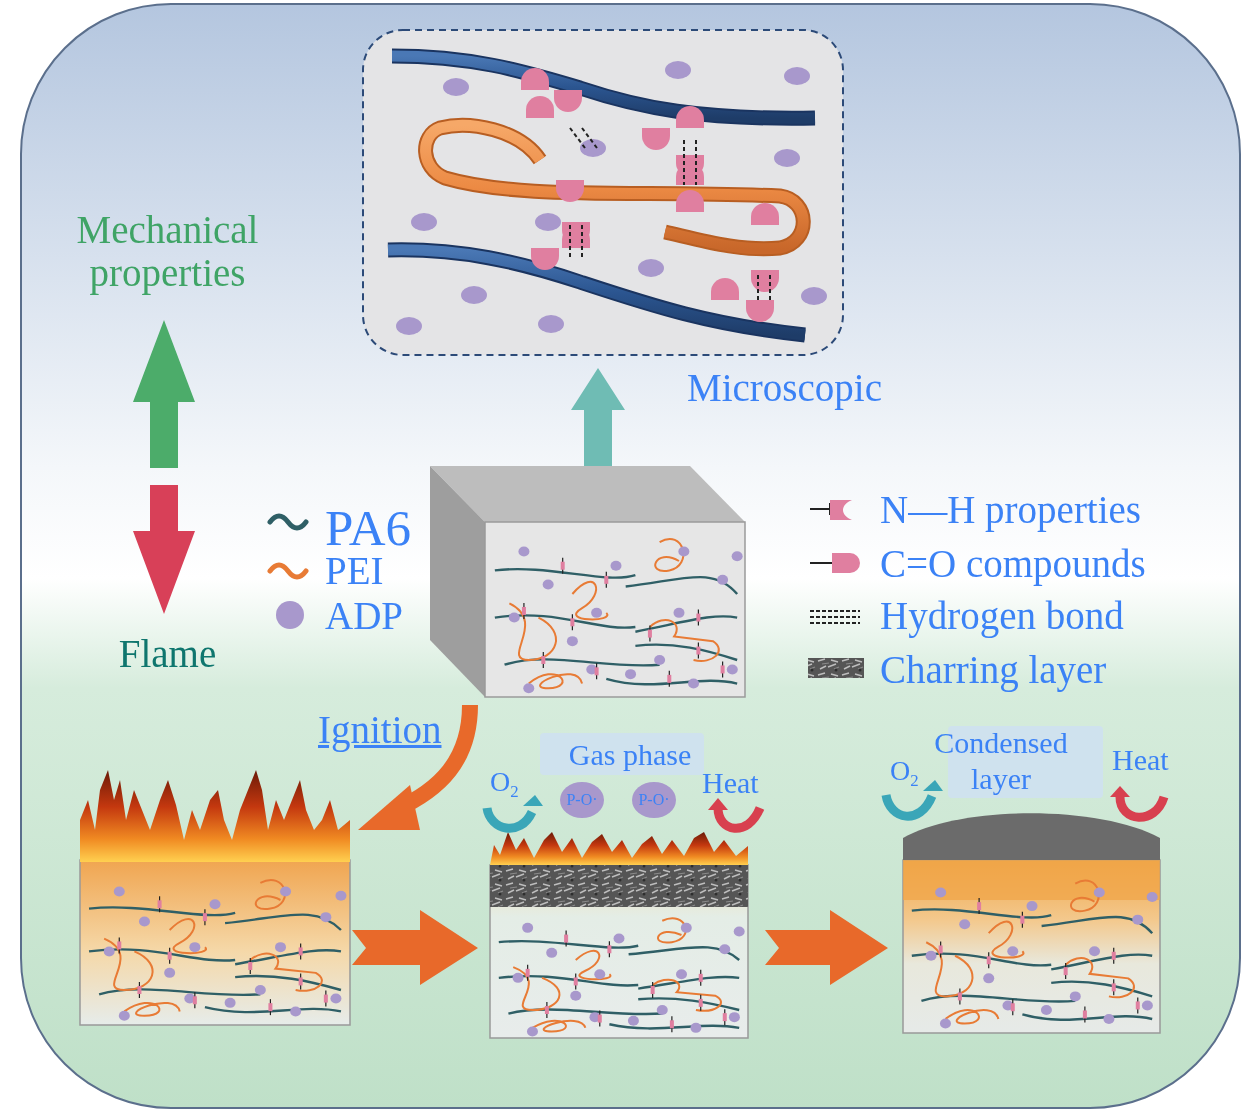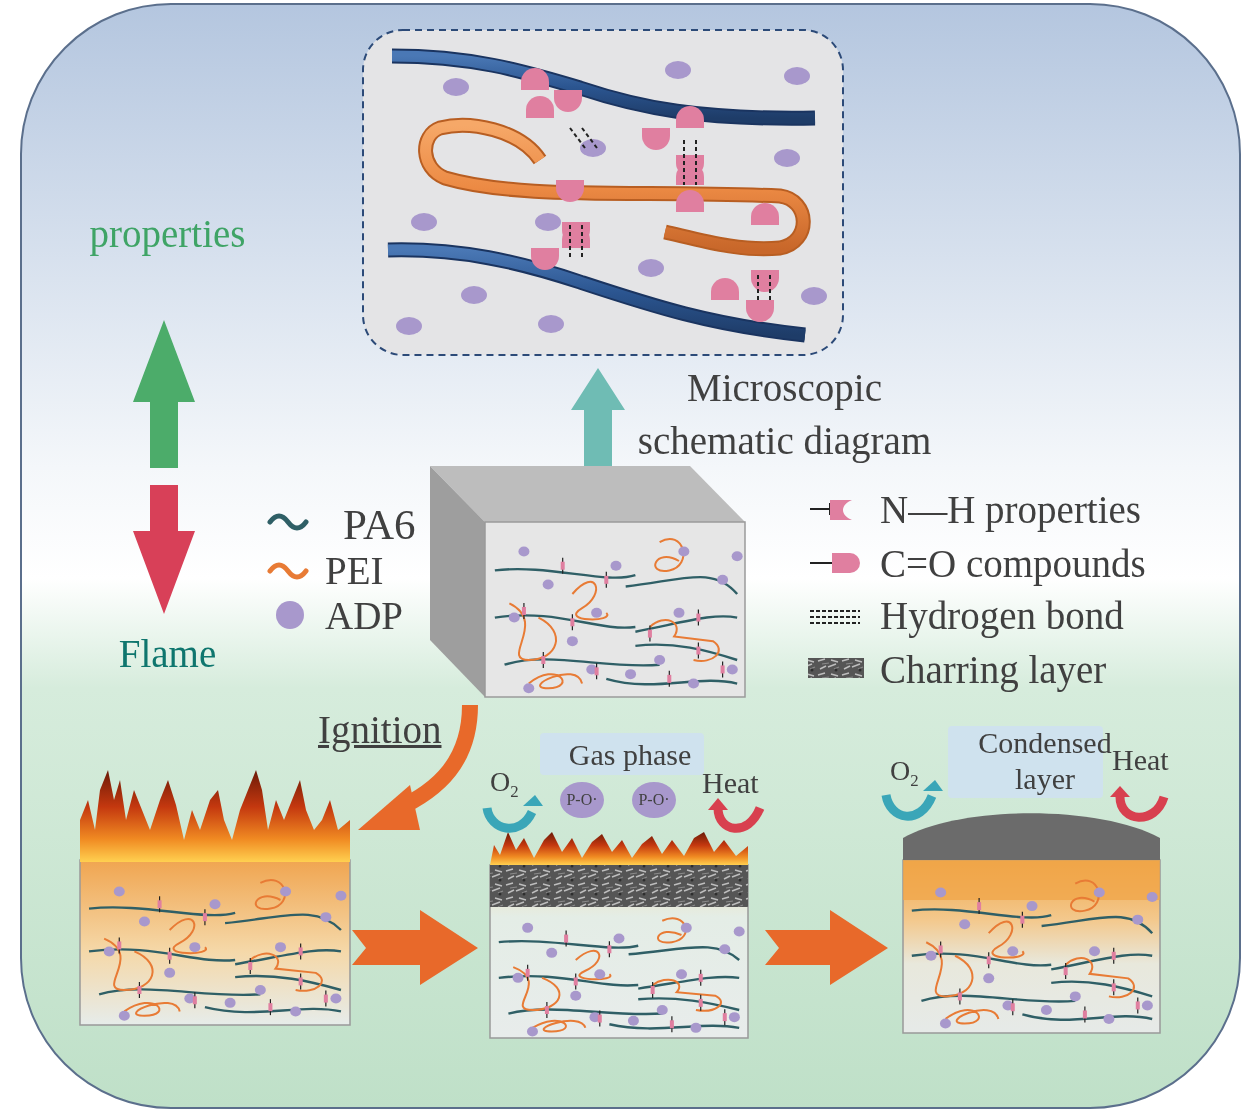--- a/index.html
+++ b/index.html
@@ -1,18 +1,18 @@
 <!DOCTYPE html>
 <html><head>
 <meta charset="utf-8">
 <style>
   html,body{margin:0;padding:0;background:#ffffff;}
   body{width:1259px;height:1115px;position:relative;overflow:hidden;font-family:"Liberation Serif","DejaVu Serif",serif;}
   #canvas{position:absolute;left:0;top:0;width:1259px;height:1115px;}
-  .lbl{position:absolute;white-space:nowrap;line-height:1;font-family:"Liberation Serif","DejaVu Serif",serif;color:#404040;}
+  .lbl{position:absolute;white-space:nowrap;line-height:1;font-family:"Liberation Serif","DejaVu Serif",serif;color:#3b82f6;}
   .green{color:#3fa466;}
   .red{color:#0f766e;}
   .c{text-align:center;}
   .phase-box{position:absolute;background:#cfe2ee;border-radius:4px;}
   sub{font-size:0.6em;vertical-align:-0.35em;}
 </style>
 </head>
 <body>
 
 <svg id="canvas" width="1259" height="1115" viewBox="0 0 1259 1115" xmlns="http://www.w3.org/2000/svg">
@@ -401,48 +401,48 @@
     <path d="M886 795 C890 820 920 826 932 796" fill="none" stroke="#3aa6b8" stroke-width="9"></path>
     <polygon points="923,791 943,791 935,780" fill="#3aa6b8"></polygon>
   </g>
   <g>
     <path d="M1120 797 C1120 822 1155 826 1164 797" fill="none" stroke="#d8404f" stroke-width="9"></path>
     <polygon points="1110,797 1130,797 1120,786" fill="#d8404f"></polygon>
   </g>
 </svg>
 
 <div class="lbl green c" style="left:50px;top:210px;width:235px;font-size:39px;">
+  <div>Mechanical</div>
   <div style="margin-top:4px;">properties</div>
 </div>
 <div class="lbl red c" style="left:50px;top:634px;width:235px;font-size:39px;">
   <div>Flame</div>
 </div>
 
 <div class="lbl c" style="left:612px;top:368px;width:345px;font-size:39px;">
   <div>Microscopic</div>
-  <div style="margin-top:14px;">schematic diagram</div>
 </div>
 
-<div class="lbl" style="left:343px;top:503px;font-size:43px;">PA6</div>
+<div class="lbl" style="left:325px;top:503px;font-size:51px;">PA6</div>
 <div class="lbl" style="left:325px;top:551px;font-size:39px;">PEI</div>
 <div class="lbl" style="left:325px;top:596px;font-size:39px;">ADP</div>
 
 <div class="lbl" style="left:880px;top:490px;font-size:39px;">N—H properties</div>
 <div class="lbl" style="left:880px;top:544px;font-size:39px;">C=O compounds</div>
 <div class="lbl" style="left:880px;top:596px;font-size:39px;">Hydrogen bond</div>
 <div class="lbl" style="left:880px;top:650px;font-size:39px;">Charring layer</div>
 
 <div class="lbl" style="left:318px;top:710px;font-size:39px;text-decoration:underline;">Ignition</div>
 
 <div class="phase-box" style="left:540px;top:733px;width:164px;height:42px;"></div>
 <div class="lbl c" style="left:540px;top:740px;width:180px;font-size:30px;">Gas phase</div>
 <div class="lbl" style="left:490px;top:768px;font-size:28px;"><span>O</span><sub>2</sub></div>
 <div class="lbl" style="left:702px;top:768px;font-size:30px;">Heat</div>
 <div class="lbl c" style="left:560px;top:792px;width:44px;font-size:16px;">P-O·</div>
 <div class="lbl c" style="left:632px;top:792px;width:44px;font-size:16px;">P-O·</div>
 
 <div class="phase-box" style="left:948px;top:726px;width:155px;height:72px;"></div>
-<div class="lbl c" style="left:960px;top:728px;width:170px;font-size:30px;">
+<div class="lbl c" style="left:916px;top:728px;width:170px;font-size:30px;">
   <div>Condensed</div>
   <div style="margin-top:6px;">layer</div>
 </div>
 <div class="lbl" style="left:890px;top:757px;font-size:28px;"><span>O</span><sub>2</sub></div>
 <div class="lbl" style="left:1112px;top:745px;font-size:30px;">Heat</div>
 
 </body></html>

